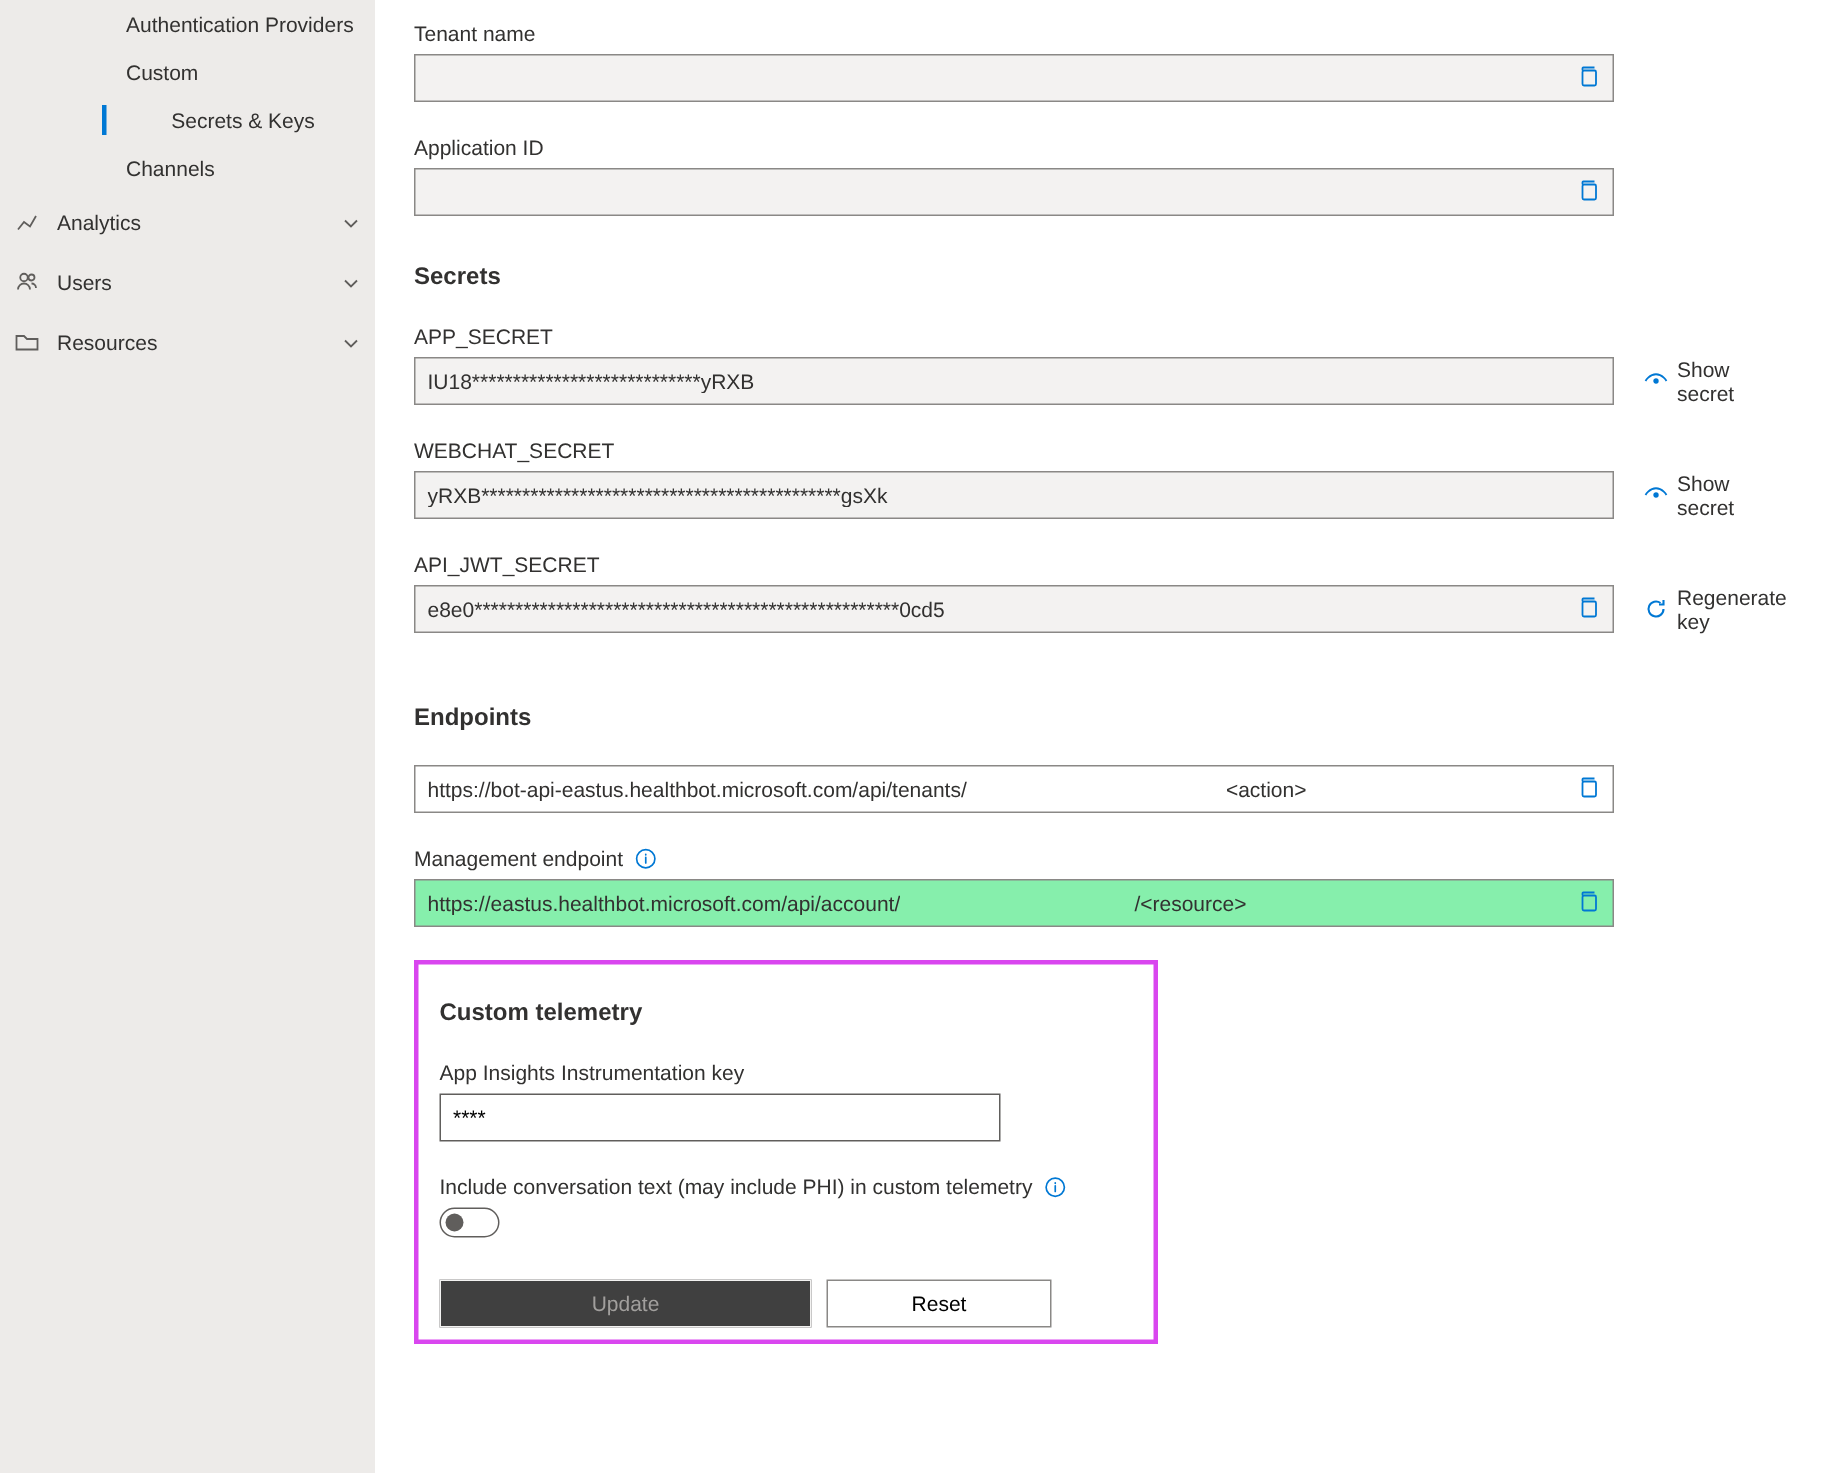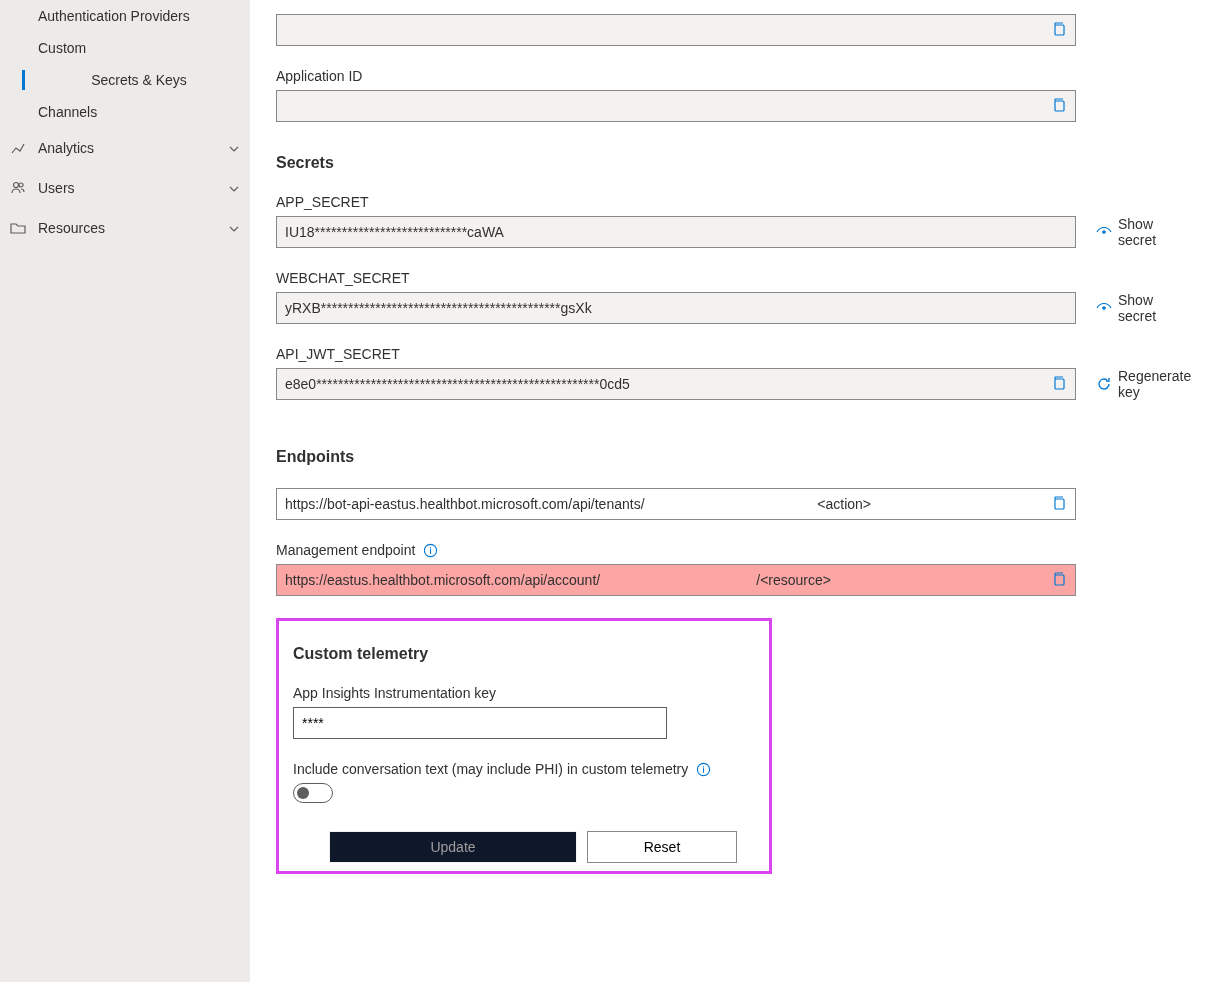--- a/index.html
+++ b/index.html
@@ -20,20 +20,21 @@
     flex-shrink: 0;
     padding-top: 0;
   }
   .sidebar-item {
     display: flex;
     align-items: center;
     padding: 8px 10px 8px 38px;
     cursor: pointer;
     position: relative;
     height: 32px;
+    margin-left: 46px;
   }
   .sidebar-item.active {
     color: #323130;
     font-weight: 400;
     justify-content: center;
   }
   .sidebar-item.active::before {
     content: "";
     position: absolute;
     left: 22px;
@@ -172,26 +173,25 @@
   }
   .btn {
     width: 150px;
     height: 32px;
     font-size: 14px;
     border: 1px solid #8a8886;
     background: #fff;
     cursor: pointer;
   }
   .btn.primary-disabled {
-    background: #0f172a;
+    background: #404040;
     color: #a19f9d;
     border-color: #f3f2f1;
     cursor: default;
     width: 248px;
-    margin-left: 36px;
   }
   .ellipse-val {
     white-space: nowrap;
     overflow: hidden;
     text-overflow: ellipsis;
   }
 </style>
 </head>
 <body>
 
@@ -251,20 +251,21 @@
       <svg viewBox="0 0 12 12" width="12" height="12" fill="none" stroke="currentColor" stroke-width="1.2">
           <path d="M2 4 L6 8 L10 4"></path>
         </svg>
     </span>
   </div>
 </nav>
 
 <main class="main">
 
   <div class="field-group" style="margin-top:14px;">
+    <div class="field-label">Tenant name</div>
     <div class="input-row">
       <div class="readonly-input">
         <span class="ellipse-val"></span>
         <span class="copy-btn">
           <svg viewBox="0 0 16 16" width="16" height="16" fill="none" stroke="currentColor" stroke-width="1.2">
               <rect x="4" y="4" width="9" height="10" rx="1"></rect>
               <path d="M4 4V2.5A.5.5 0 0 1 4.5 2H12"></path>
             </svg>
         </span>
       </div>
@@ -285,21 +286,21 @@
       </div>
     </div>
   </div>
 
   <div class="section-heading">Secrets</div>
 
   <div class="field-group">
     <div class="field-label">APP_SECRET</div>
     <div class="input-row">
       <div class="readonly-input">
-        <span class="ellipse-val">IU18****************************caWA</span>
+        <span class="ellipse-val">IU18****************************yRXB</span>
       </div>
       <div class="link-action">
         <span class="eye-icon">
           <svg viewBox="0 0 16 16" width="16" height="16" fill="none" stroke="currentColor" stroke-width="1.2">
               <path d="M1 8s2.5-4.5 7-4.5S15 8 15 8"></path>
               <circle cx="8" cy="8" r="1.2" fill="currentColor"></circle>
             </svg>
         </span>
         <span>Show secret</span>
       </div>
@@ -372,21 +373,21 @@
     <div class="field-label">
       <span>Management endpoint</span>
       <span class="info-icon">
         <svg viewBox="0 0 16 16" width="15" height="15" fill="none" stroke="currentColor" stroke-width="1.2">
             <circle cx="8" cy="8" r="6.5"></circle>
             <path d="M8 7v4M8 4.8v.4" stroke-linecap="round"></path>
           </svg>
       </span>
     </div>
     <div class="input-row">
-      <div class="readonly-input" style="background:#fca5a5;">
+      <div class="readonly-input" style="background:#86efac;">
         <span style="display:flex;width:100%;align-items:center;">
           <span class="ellipse-val" style="flex:0 0 auto;">https://eastus.healthbot.microsoft.com/api/account/</span>
           <span style="flex:1"></span>
           <span style="flex:0 0 auto;margin-right:210px;">/&lt;resource&gt;</span>
         </span>
         <span class="copy-btn">
           <svg viewBox="0 0 16 16" width="16" height="16" fill="none" stroke="currentColor" stroke-width="1.2">
               <rect x="4" y="4" width="9" height="10" rx="1"></rect>
               <path d="M4 4V2.5A.5.5 0 0 1 4.5 2H12"></path>
             </svg>

